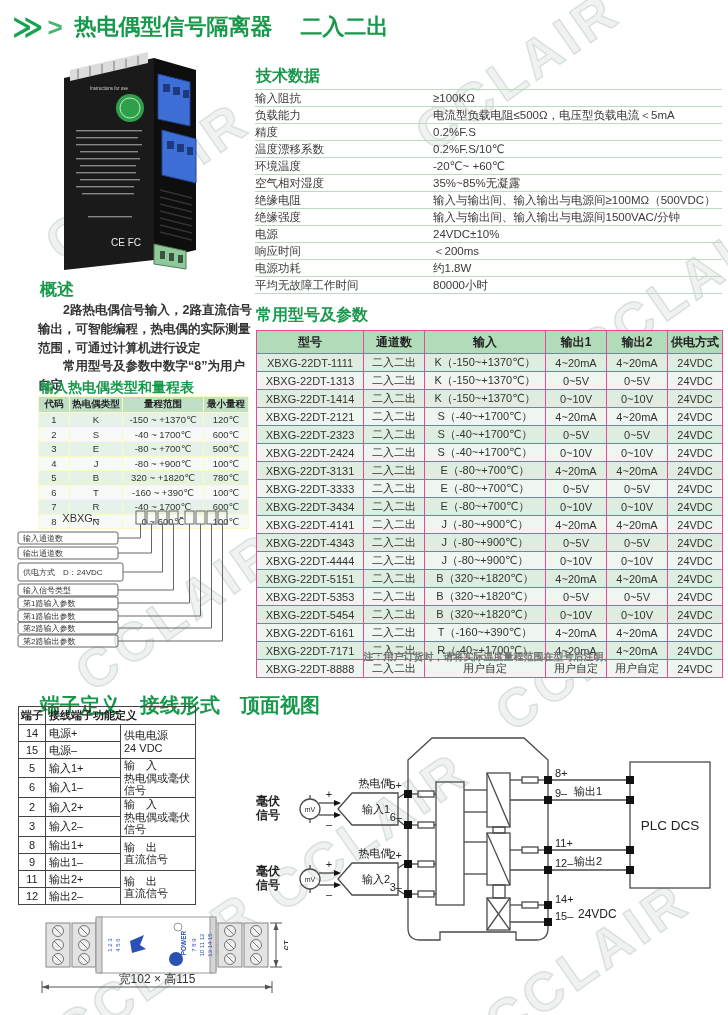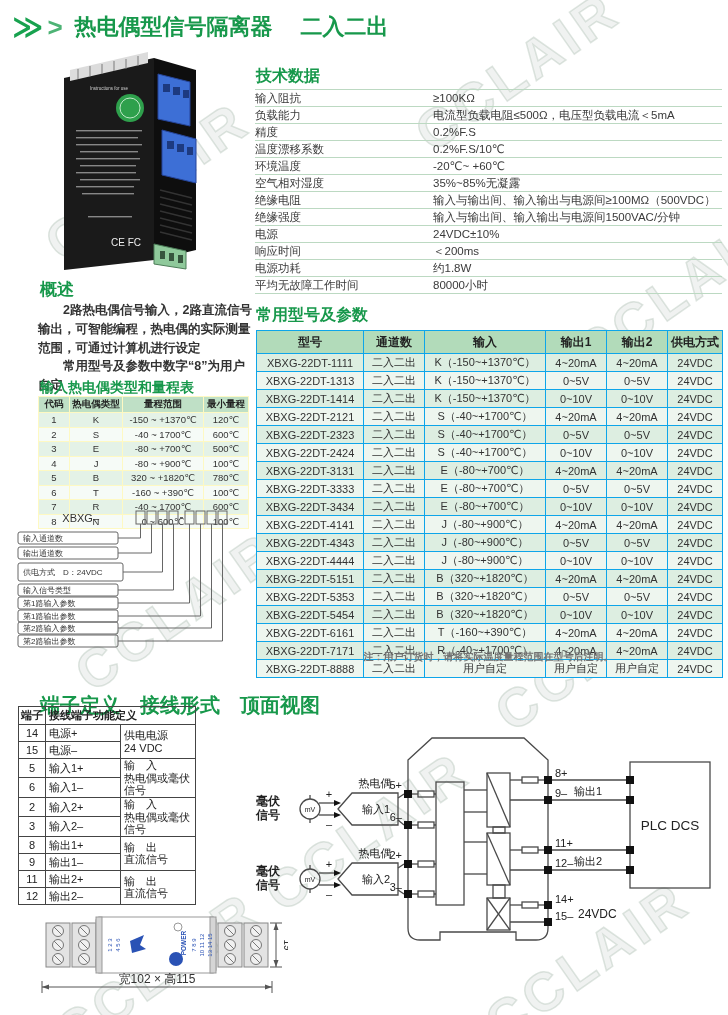--- a/index.html
+++ b/index.html
@@ -14,21 +14,21 @@
   .chev2{font-size:26px;color:#4db375;font-weight:bold;line-height:1;margin-left:4px;}
   .main-title{font-size:22px;}
   .sub-title{margin-left:28px;}
   .overview-p{margin:0;text-indent:2em;font-size:12.5px;font-weight:bold;color:#333;line-height:1.5;}
   
   .tspec{border-collapse:collapse;width:467px;table-layout:fixed;}
   .tspec td{border-top:1px solid #bcd9c2;height:16px;font-size:11.5px;color:#3a3a3a;padding:0;}
   .tspec tr:last-child td{border-bottom:1px solid #bcd9c2;}
   .tspec td:first-child{width:178px;}
   
-  .tmodels{border-collapse:separate;border-spacing:1px;table-layout:fixed;width:466px;background:#0ea5e9;}
+  .tmodels{border-collapse:separate;border-spacing:1px;table-layout:fixed;width:466px;background:#ec4899;}
   .tmodels thead td{background:#b2dbba;font-weight:bold;font-size:12px;height:20px;color:#222;text-align:center;}
   .tmodels tbody td{font-size:11px;height:14.6px;text-align:center;color:#333;overflow:hidden;white-space:nowrap;}
   .tmodels tbody tr:nth-child(odd) td{background:#ddeee1;}
   .tmodels tbody tr:nth-child(even) td{background:#eef6ef;}
   
   .ttc{border-collapse:separate;border-spacing:1px;width:208px;table-layout:fixed;background:#fef9c3;}
   .ttc thead td{background:#bfe0c6;font-weight:bold;font-size:9.5px;height:13px;text-align:center;color:#222;}
   .ttc tbody td{font-size:9.5px;height:11.5px;text-align:center;color:#333;white-space:nowrap;}
   .ttc tbody tr:nth-child(odd) td{background:#e4f2e7;}
   .ttc tbody tr:nth-child(even) td{background:#f6fbf7;}

